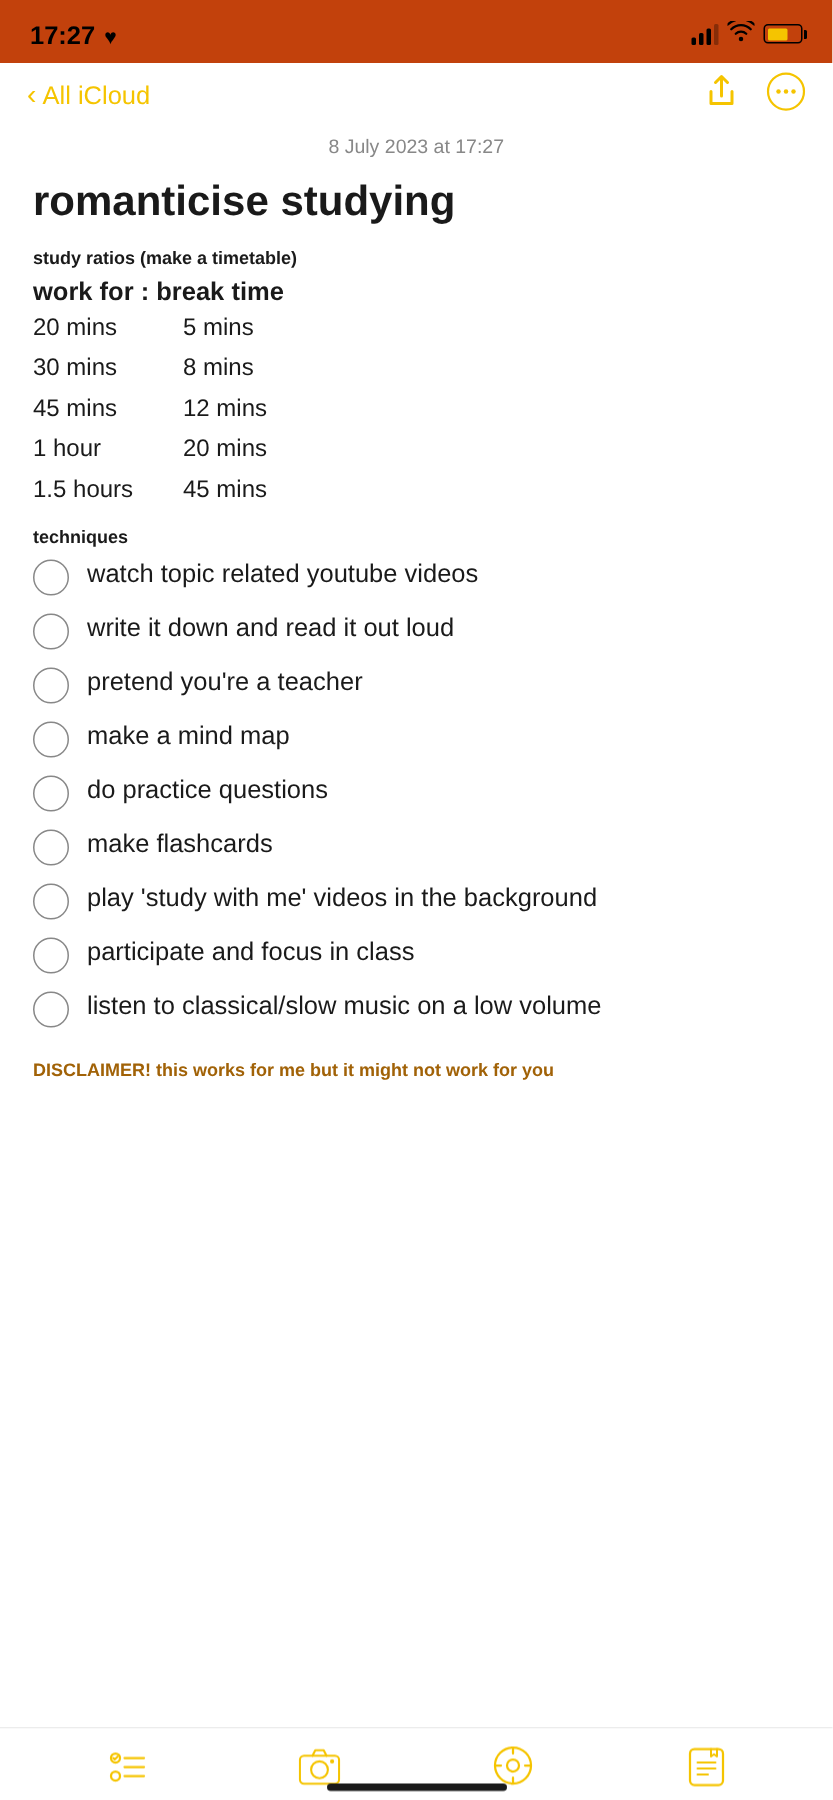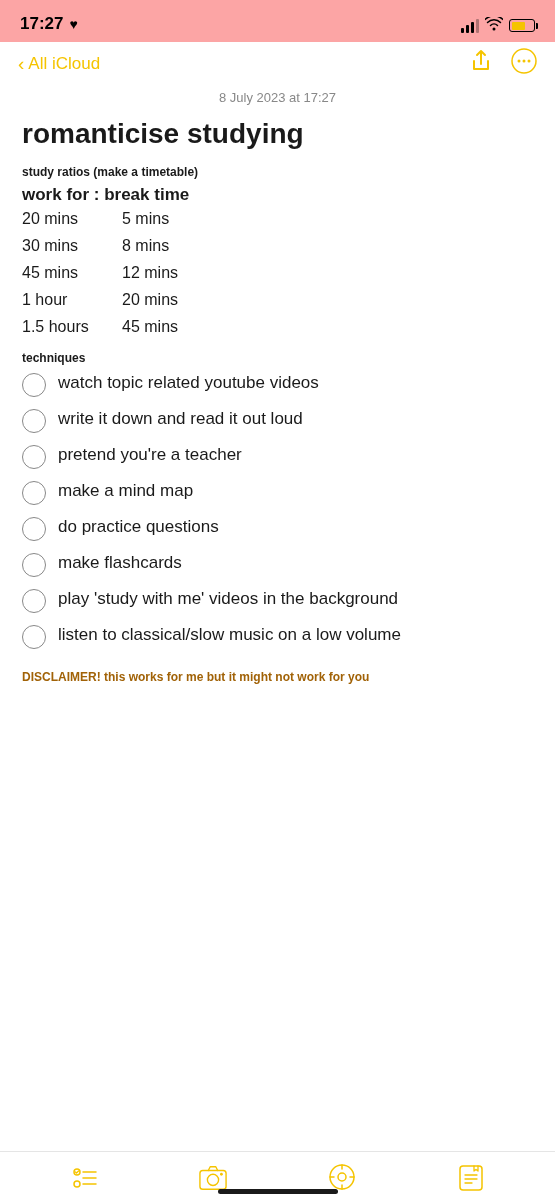--- a/index.html
+++ b/index.html
@@ -9,23 +9,23 @@
       min-height: 1200px;
       background: #ffffff;
       font-family: -apple-system, 'SF Pro Text', 'Helvetica Neue', Arial, sans-serif;
       color: #1a1a1a;
     }
 
     
     .status-bar {
       display: flex;
       justify-content: space-between;
-      align-items: flex-end;
+      align-items: flex-start;
       padding: 14px 20px 8px 20px;
-      background: #fca5a5;
+      background: #c2410c;
     }
     .status-time {
       font-size: 17px;
       font-weight: 600;
       color: #000;
     }
     .status-icons {
       display: flex;
       align-items: center;
       gap: 6px;
@@ -349,20 +349,24 @@
   </div>
 
 
   <div class="checklist">
     <div class="check-item">
       <div class="check-circle"></div>
       <span class="check-text">play 'study with me' videos in the background</span>
     </div>
     <div class="check-item">
       <div class="check-circle"></div>
+      <span class="check-text">participate and focus in class</span>
+    </div>
+    <div class="check-item">
+      <div class="check-circle"></div>
       <span class="check-text">listen to classical/slow music on a low volume</span>
     </div>
   </div>
 
   <div class="disclaimer">DISCLAIMER! this works for me but it might not work for you</div>
 
 </div>
 
 <div class="bottom-toolbar">
   <div class="toolbar-btn">

